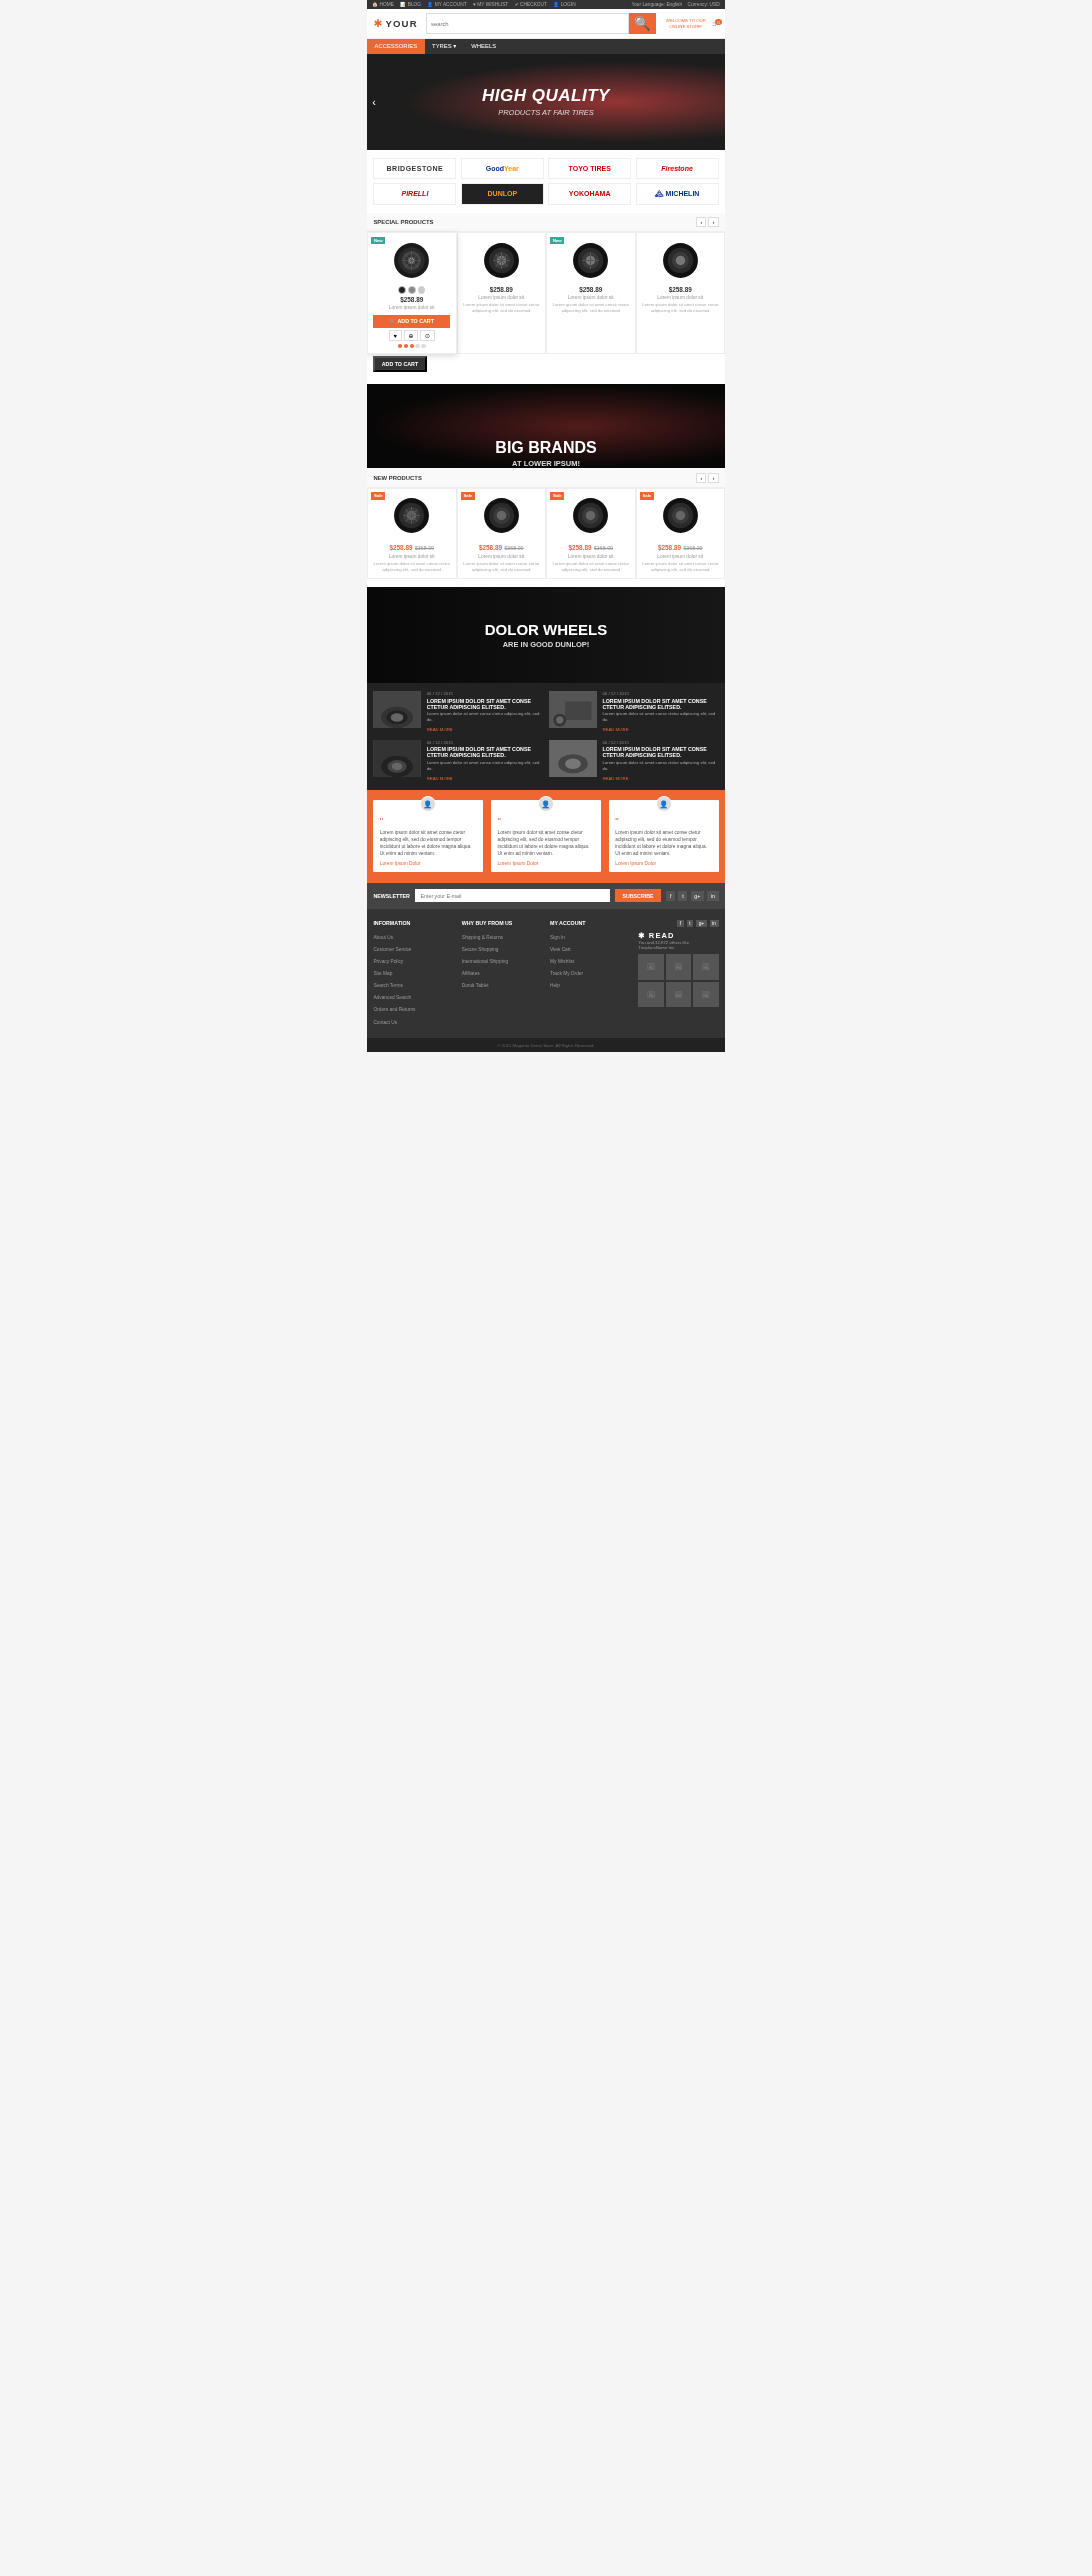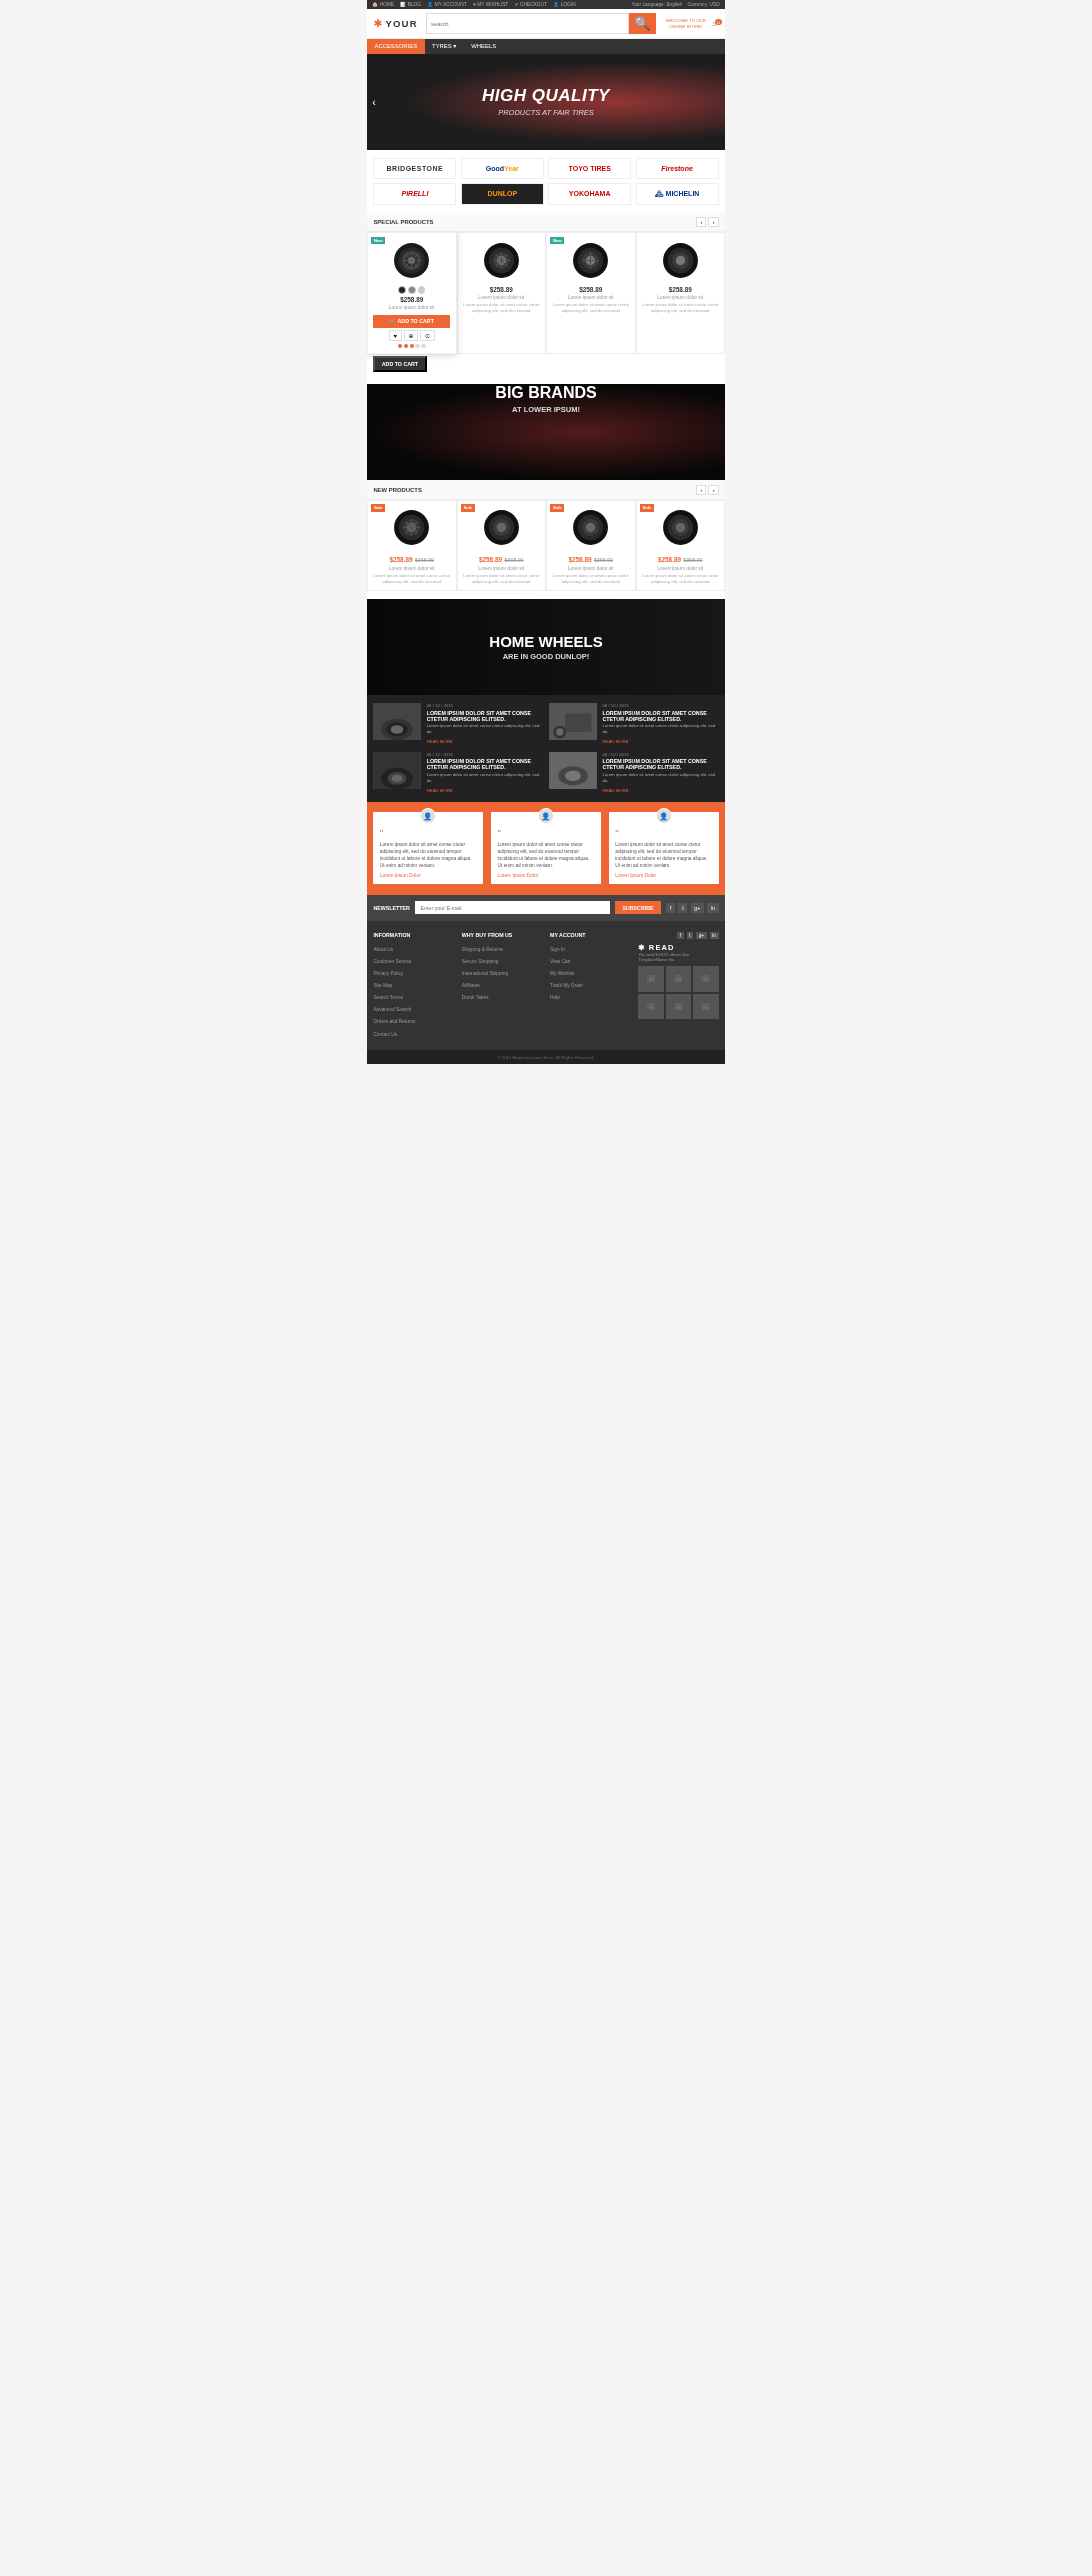--- a/index.html
+++ b/index.html
@@ -176,23 +176,23 @@
       cursor: pointer; display: block; width: 100%; margin-top: 3.2px;
     }
     .product-action-row { display: flex; gap: 2.1px; justify-content: center; margin-top: 2.7px; }
     .action-icon-btn { border: 0.5px solid #ddd; background: #fff; padding: 1.6px 3.7px; font-size: 5.9px; cursor: pointer; }
     .rating-dots { display: flex; gap: 1.6px; justify-content: center; margin-top: 2.1px; }
     .rating-dot { width: 4.3px; height: 4.3px; border-radius: 50%; background: #ddd; }
     .rating-dot.active { background: #e63; }
 
     
     .big-brands-banner {
-      height: 96px;
+      height: 84px;
       background: linear-gradient(rgba(0,0,0,0.6), rgba(0,0,0,0.6)), radial-gradient(ellipse at 60% 50%, #c44 0%, #111 70%);
-      display: flex; align-items: flex-start; justify-content: center;
+      display: flex; align-items: flex-end; justify-content: center;
       text-align: center;
     }
     .big-brands-banner h1 { color: #fff; font-size: 16px; font-weight: bold; }
     .big-brands-banner h2 { color: #ddd; font-size: 7.5px; margin-top: 2.1px; }
 
     
     .new-products-section { background: #fff; padding: 0 0 8px 0; }
     .product-card-new {
       border: 0.5px solid #eee;
       padding: 5.3px;
@@ -531,21 +531,21 @@
         <span class="price-old">$368.99</span>
       </div>
       <div class="product-desc">Lorem ipsum dolor sit</div>
       <div style="font-size:4.3px;color:#aaa;line-height:1.4;">Lorem ipsum dolor sit amet conse ctetur adipiscing elit, sed do eiusmod</div>
     </div>
   </div>
 </div>
 
 <div class="wheels-banner">
   <div>
-    <h1>HOME WHEELS</h1>
+    <h1>DOLOR WHEELS</h1>
     <h2>ARE IN GOOD DUNLOP!</h2>
   </div>
 </div>
 
 <div class="blog-section">
   <div class="blog-grid">
     <div class="blog-item">
       <div class="blog-img">
         <svg width="48" height="37" viewBox="0 0 90 70">
           <rect width="90" height="70" fill="#444"></rect>

